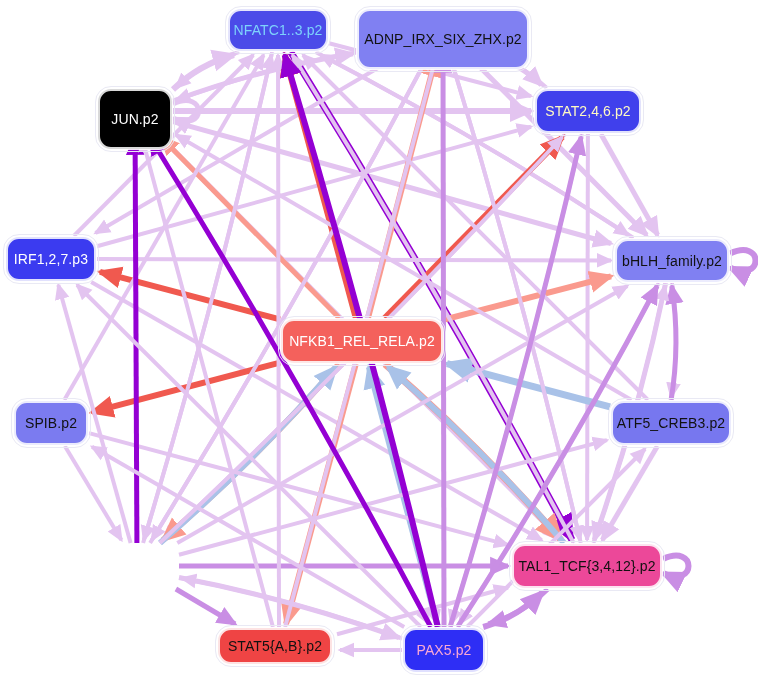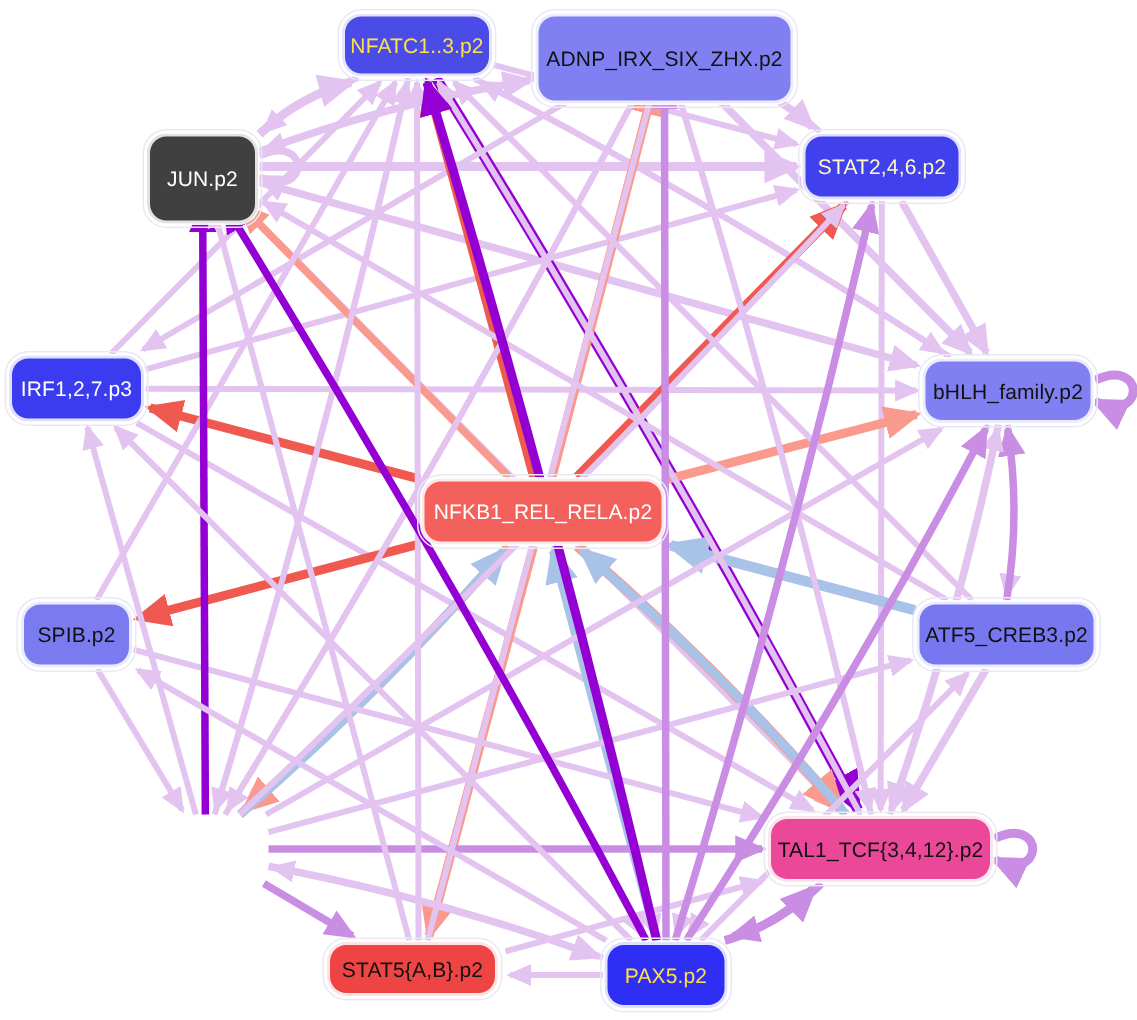--- a/index.html
+++ b/index.html
@@ -157,27 +157,27 @@
       <path d="M 450.1 627.0 Q 524.3 384.3 581.1 137.0" fill="none" stroke="#C98EE4" stroke-width="5" stroke-linecap="butt" marker-end="url(#mC98EE4)"></path>
       <path d="M 457.5 627.0 Q 565.0 461.0 657.1 286.0" fill="none" stroke="#C98EE4" stroke-width="5" stroke-linecap="butt" marker-end="url(#mC98EE4)"></path>
       <path d="M 430.8 627.0 Q 298.2 377.5 149.9 137.0" fill="none" stroke="#9400D3" stroke-width="5" stroke-linecap="butt" marker-end="url(#m9400D3)"></path>
       <path d="M 420.9 627.0 Q 249.0 456.0 77.1 285.0" fill="none" stroke="#E3C4F0" stroke-width="4" stroke-linecap="butt" marker-end="url(#mE3C4F0)"></path>
       <path d="M 467.0 627.0 Q 556.0 538.0 645.0 449.0" fill="none" stroke="#E3C4F0" stroke-width="4" stroke-linecap="butt" marker-end="url(#mE3C4F0)"></path>
       <path d="M 402.0 638.5 Q 294.4 599.7 182.0 578.3" fill="none" stroke="#E3C4F0" stroke-width="4" stroke-linecap="butt" marker-end="url(#mE3C4F0)"></path>
       <path d="M 404.2 627.0 Q 248.1 536.8 92.0 446.7" fill="none" stroke="#E3C4F0" stroke-width="4" stroke-linecap="butt" marker-end="url(#mE3C4F0)"></path>
       <path d="M 402.0 650.0 Q 371.0 650.0 340.0 650.0" fill="none" stroke="#E3C4F0" stroke-width="4" stroke-linecap="butt" marker-end="url(#mE3C4F0)"></path>
     </svg>
   <div id="node-layer">
-      <div class="node" style="left: 228px; top: 9px; width: 100px; height: 42px; background: rgb(75, 75, 232); color: #fde047;">
+      <div class="node" style="left: 228px; top: 9px; width: 100px; height: 42px; background: rgb(75, 75, 232); color: #7dd3fc;">
         <span class="node-label">NFATC1..3.p2</span>
       </div>
       <div class="node" style="left: 357px; top: 9px; width: 172px; height: 60px; background: rgb(128, 128, 242); color: rgb(17, 17, 17);">
         <span class="node-label">ADNP_IRX_SIX_ZHX.p2</span>
       </div>
-      <div class="node" style="left: 98px; top: 89px; width: 74px; height: 60px; background: #404040; color: rgb(255, 255, 255);">
+      <div class="node" style="left: 98px; top: 89px; width: 74px; height: 60px; background: #000000; color: rgb(255, 255, 255);">
         <span class="node-label">JUN.p2</span>
       </div>
       <div class="node" style="left: 535px; top: 89px; width: 106px; height: 44px; background: rgb(64, 64, 236); color: #fef9c3;">
         <span class="node-label">STAT2,4,6.p2</span>
       </div>
       <div class="node" style="left: 6px; top: 237px; width: 90px; height: 44px; background: rgb(59, 59, 240); color: rgb(255, 255, 255);">
         <span class="node-label">IRF1,2,7.p3</span>
       </div>
       <div class="node" style="left: 615px; top: 239px; width: 114px; height: 43px; background: rgb(128, 128, 242); color: rgb(17, 17, 17);">
         <span class="node-label">bHLH_family.p2</span>
@@ -190,17 +190,17 @@
       </div>
       <div class="node" style="left: 611px; top: 401px; width: 120px; height: 44px; background: rgb(119, 119, 239); color: rgb(17, 17, 17);">
         <span class="node-label">ATF5_CREB3.p2</span>
       </div>
       <div class="node" style="left: 512px; top: 544px; width: 150px; height: 44px; background: #ec4899; color: rgb(17, 17, 17);">
         <span class="node-label">TAL1_TCF{3,4,12}.p2</span>
       </div>
       <div class="node" style="left: 218px; top: 628px; width: 114px; height: 36px; background: #ef4444; color: rgb(17, 17, 17);">
         <span class="node-label">STAT5{A,B}.p2</span>
       </div>
-      <div class="node" style="left: 403px; top: 628px; width: 82px; height: 44px; background: rgb(46, 46, 245); color: #fde047;">
+      <div class="node" style="left: 403px; top: 628px; width: 82px; height: 44px; background: rgb(46, 46, 245); color: #f9a8d4;">
         <span class="node-label">PAX5.p2</span>
       </div>
     </div>
 </div>
 
 </body></html>

